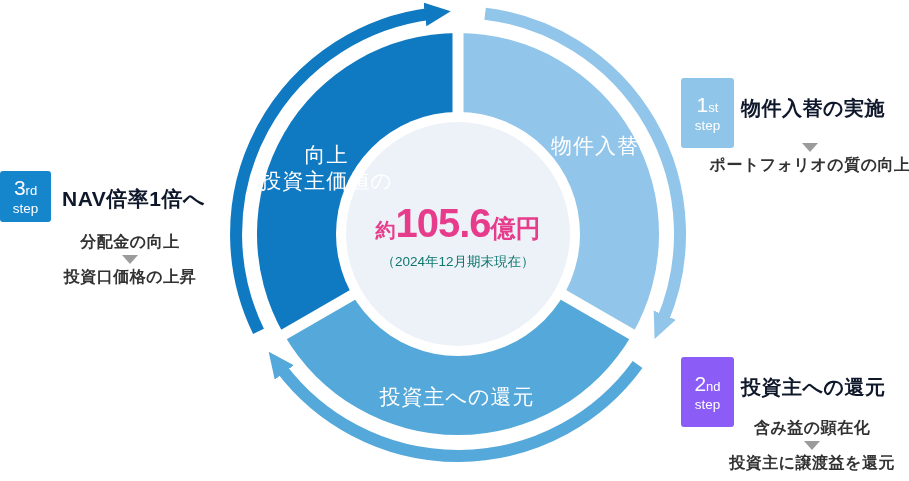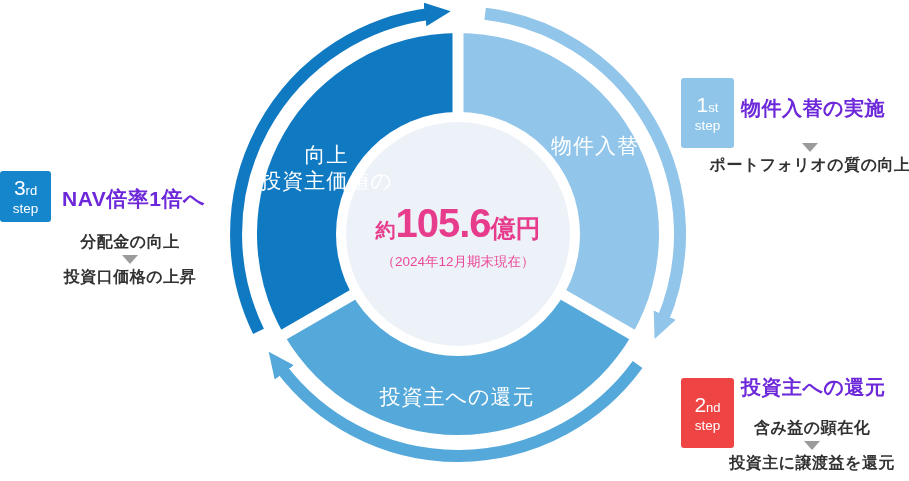--- a/index.html
+++ b/index.html
@@ -18,38 +18,38 @@
   .lbl-replacement{left:520px;top:134px;width:150px;line-height:24px;}
   .lbl-return{left:371px;top:385px;width:172px;line-height:24px;}
 
   
   .center-text{position:absolute;left:348px;top:201px;width:220px;text-align:center;}
   .c-title{font-size:21px;font-weight:700;color:#3e3e3e;line-height:26px;}
   .c-amount{line-height:40px;margin-top:2px;white-space:nowrap;}
   .c-amount .pre{font-size:20px;font-weight:600;}
   .c-amount .val{font-size:40px;font-weight:600;letter-spacing:-1px;}
   .c-amount .unit{font-size:25px;font-weight:600;}
-  .c-asof{font-size:13.5px;color:#ec4899;line-height:16px;margin-top:2px;}
+  .c-asof{font-size:13.5px;color:#0f766e;line-height:16px;margin-top:2px;}
 
   
   .step-badge{
     position:absolute;width:53px;height:70px;border-radius:3px;color:#fff;
     display:flex;flex-direction:column;align-items:center;justify-content:center;
   }
   .badge-first{left:681px;top:78px;}
   .badge-second{left:681px;top:357px;}
   .badge-third{left:0;top:171px;width:51px;height:51px;}
   .b-line1{line-height:21px;}
   .b-num{font-size:21px;}
   .b-ord{font-size:13px;}
   .b-word{font-size:13.5px;line-height:15px;}
 
   
   .step-title{
-    position:absolute;font-size:20px;font-weight:700;color:#6d28d9;
+    position:absolute;font-size:20px;font-weight:700;color:#0f172a;
     letter-spacing:0.5px;white-space:nowrap;line-height:22px;
   }
   .title-first{left:741px;top:97px;}
   .title-second{left:741px;top:376px;}
   .title-third{left:62px;top:188px;font-size:21px;}
 
   
   .step-flow{
     position:absolute;display:flex;flex-direction:column;align-items:center;
     font-size:16px;font-weight:700;color:#323232;
@@ -117,21 +117,21 @@
   <div class="step-badge badge-first" style="background: rgb(142, 197, 233);">
     <div class="b-line1"><span class="b-num">1</span><span class="b-ord">st</span></div>
     <div class="b-word">step</div>
   </div>
   <div class="step-title title-first">物件入替の実施</div>
   <div class="step-flow flow-first">
     <div class="tri"></div>
     <div class="flow-item">ポートフォリオの質の向上</div>
   </div>
 
-  <div class="step-badge badge-second" style="background: #ef4444; margin-top: 21px;">
+  <div class="step-badge badge-second" style="background: #8b5cf6;">
     <div class="b-line1"><span class="b-num">2</span><span class="b-ord">nd</span></div>
     <div class="b-word">step</div>
   </div>
   <div class="step-title title-second">投資主への還元</div>
   <div class="step-flow flow-second">
     <div class="flow-item">含み益の顕在化</div>
     <div class="tri"></div>
     <div class="flow-item">投資主に譲渡益を還元</div>
   </div>
 

